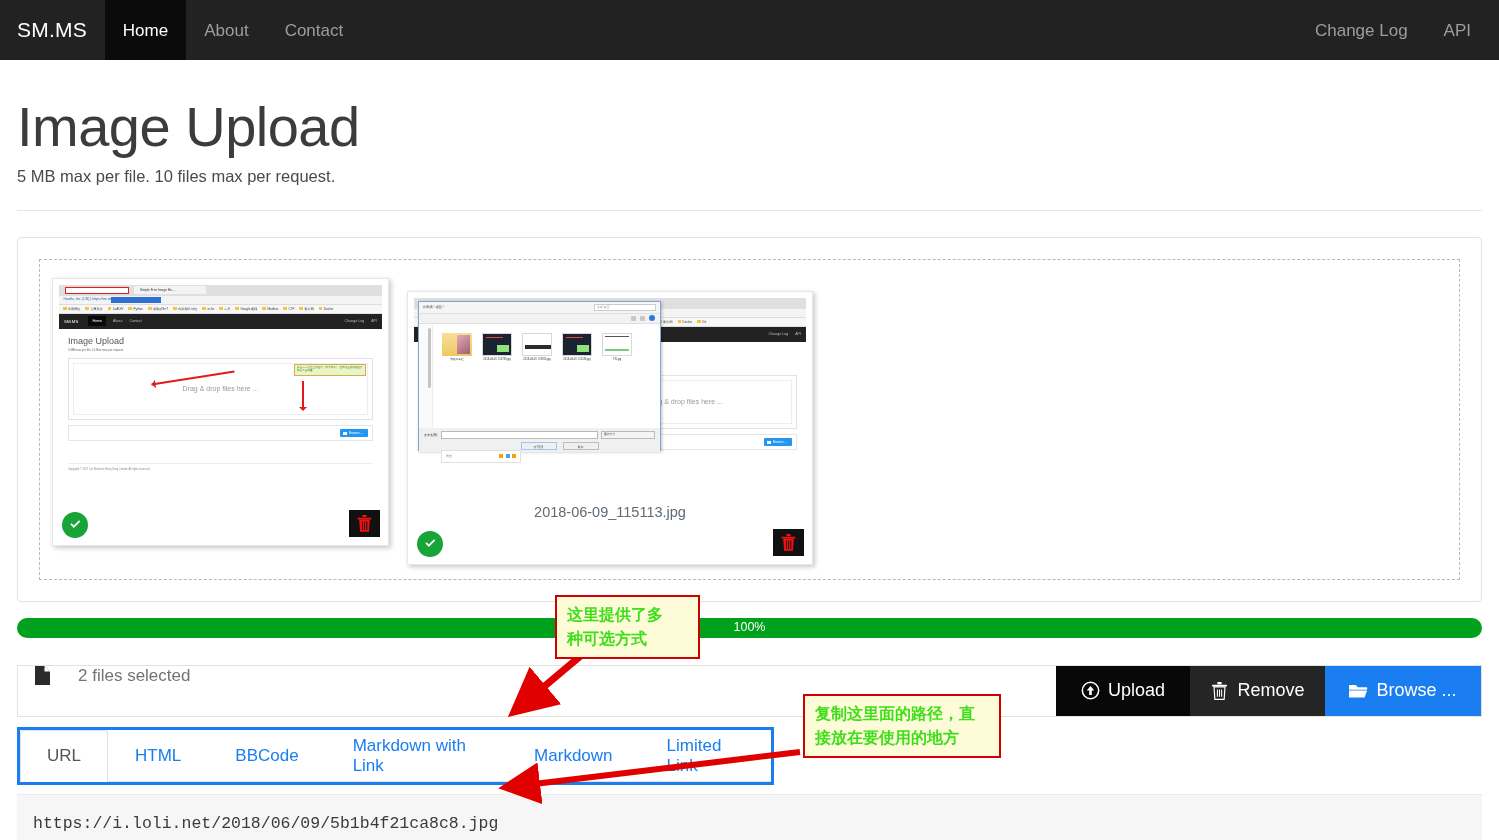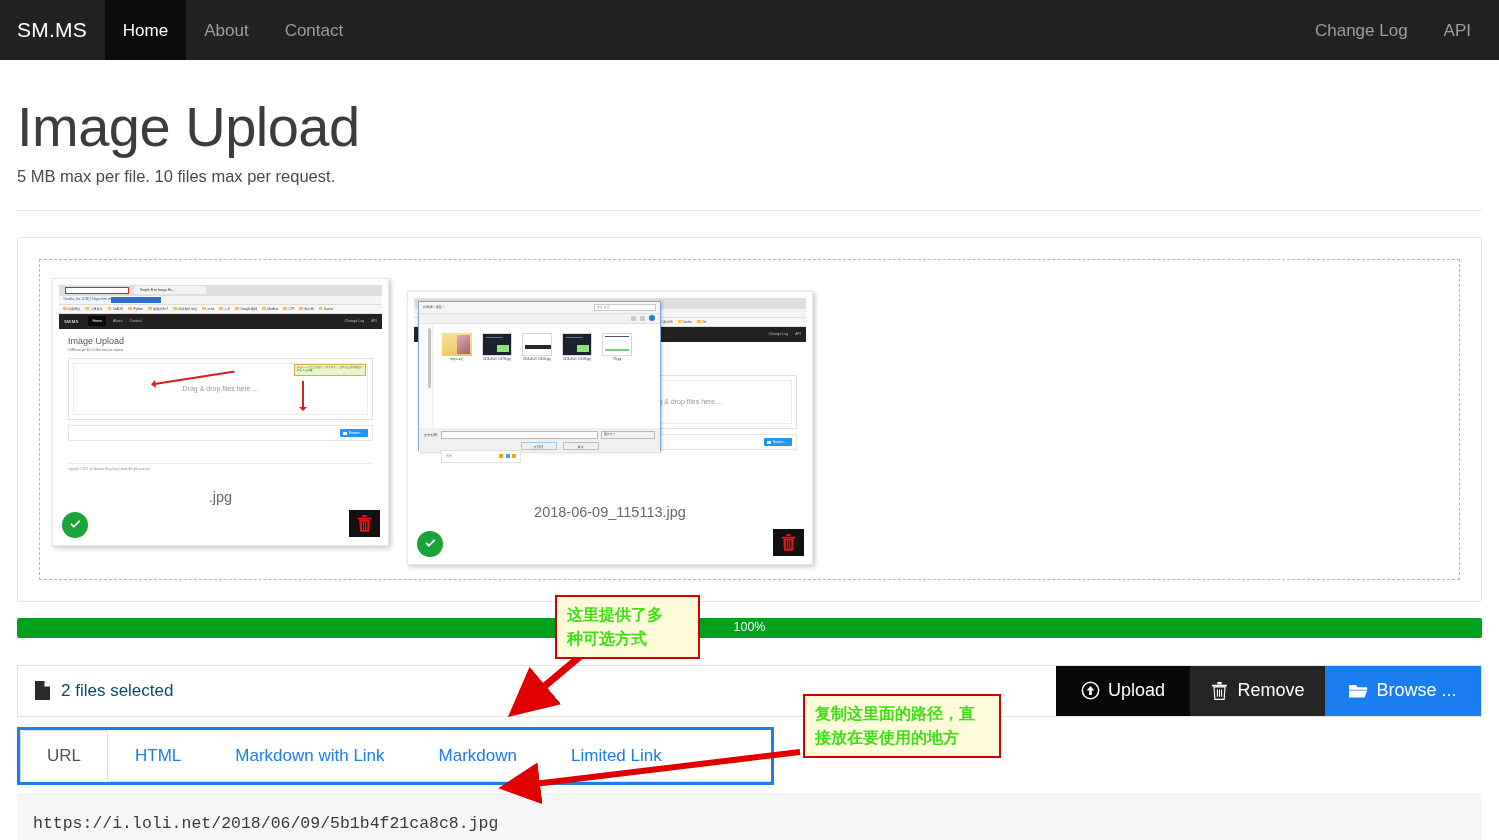--- a/index.html
+++ b/index.html
@@ -283,21 +283,21 @@
     display: flex; align-items: center; padding: 0 4px; font-size: 3px; color: #888;
   }
   .editor-row .dots { margin-left: auto; display: flex; gap: 2.5px; }
   .editor-row .dots b { width: 4px; height: 4px; display: block; }
 
   
   .progress-wrap {
     margin-top: 16px;
     height: 20px;
     background: #f5f5f5;
-    border-radius: 2px;
+    border-radius: 10px;
     overflow: hidden;
     position: relative;
   }
   .progress-bar {
     height: 100%;
     background: #00a11c;
     color: #fff;
     font-size: 12.5px;
     display: flex; align-items: center; justify-content: center;
     line-height: 1;
@@ -306,23 +306,23 @@
   
   .filebar {
     margin-top: 27px;
     display: flex;
     align-items: stretch;
     border: 1px solid #e3e3e3;
     height: 52px;
   }
   .filebar-info {
     flex: 1;
-    display: flex; align-items: center; gap: 11px;
+    display: flex; gap: 28px;
     padding-left: 17px;
-    font-size: 17px; color: #0c4a6e;
+    font-size: 17px; color: #737373;
   }
   .file-icon { width: 15px; height: 19px; display: block; }
   .btn {
     display: flex; align-items: center; justify-content: center;
     gap: 8px;
     color: #fff;
     font-size: 18px;
     padding: 0 20px;
     border: none;
     cursor: pointer;
@@ -472,21 +472,20 @@
               </div>
               <div class="mini-footbar">
                 <span class="mini-browse">Browse ...</span>
               </div>
               <div class="mini-copy">Copyright © 2017 Cat Networks Hong Kong Limited. All rights reserved.</div>
             </div>
             <div class="mini-arrow1"></div>
             <div class="mini-arrow2"></div>
           </div>
         </div>
-        <div class="thumb-name">.jpg</div>
         <div class="badge-ok">
           <svg viewBox="0 0 16 16">
               <path d="M6.2 11.6 2.6 8l1.3-1.3 2.3 2.3 5.6-5.6L13.1 4.7z" fill="#fff"></path>
             </svg>
         </div>
         <div class="badge-del">
           <svg viewBox="0 0 16 18">
             <path d="M1.5 3.5h13v1.6h-13zM6 1h4v1.8H6zM3 5.4h10l-.8 11.4H3.8z" fill="#f01111"></path>
             <path d="M5.6 7.2h.9v8h-.9zm2.1 0h.9v8h-.9zm2.1 0h.9v8h-.9z" fill="#111"></path>
           </svg>
@@ -630,20 +629,21 @@
         <path d="M0 8.4h21l-3 8.2H0z" fill="#fff"></path>
       </svg>
       <span>Browse ...</span>
     </button>
   </div>
 
   <div class="tabs-outline">
     <div class="tabs">
       <a class="tab active" href="#">URL</a>
       <a class="tab" href="#">HTML</a>
+      <a class="tab" href="#">BBCode</a>
       <a class="tab" href="#">Markdown with Link</a>
       <a class="tab" href="#">Markdown</a>
       <a class="tab" href="#">Limited Link</a>
     </div>
   </div>
 
   <div class="result">
     <div class="result-line">https://i.loli.net/2018/06/09/5b1b4f21ca8c8.jpg</div>
   </div>
 

